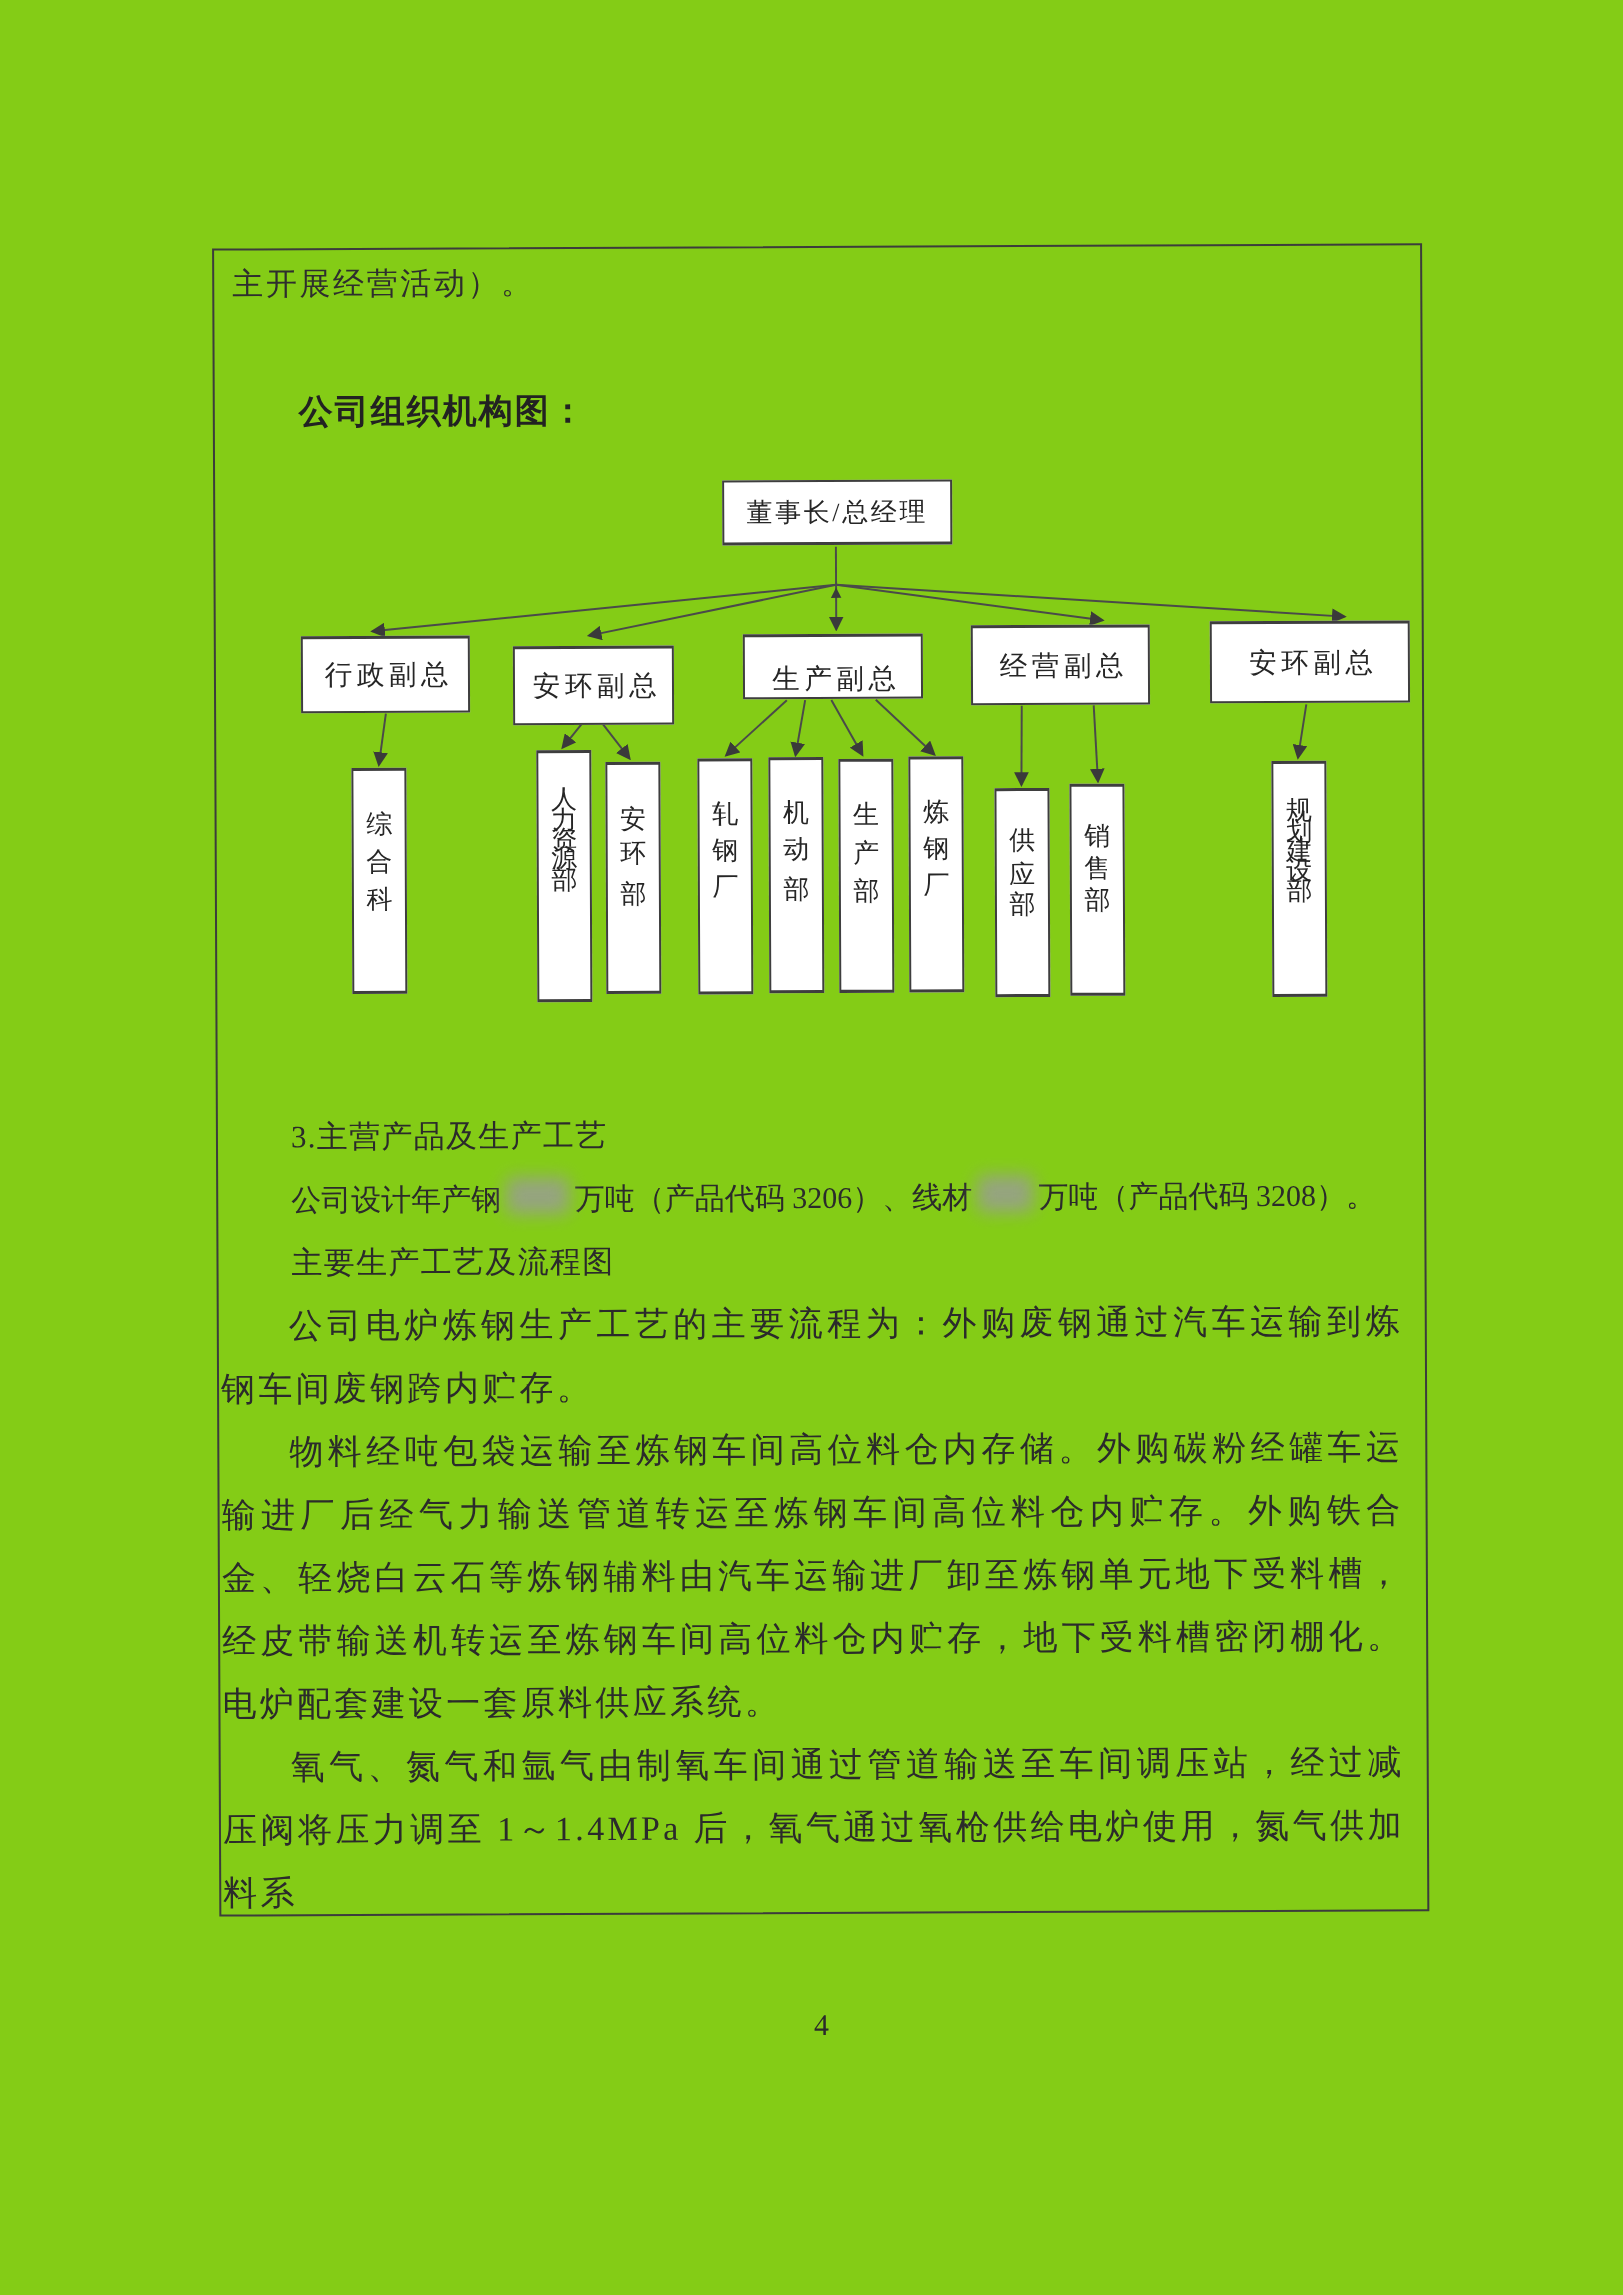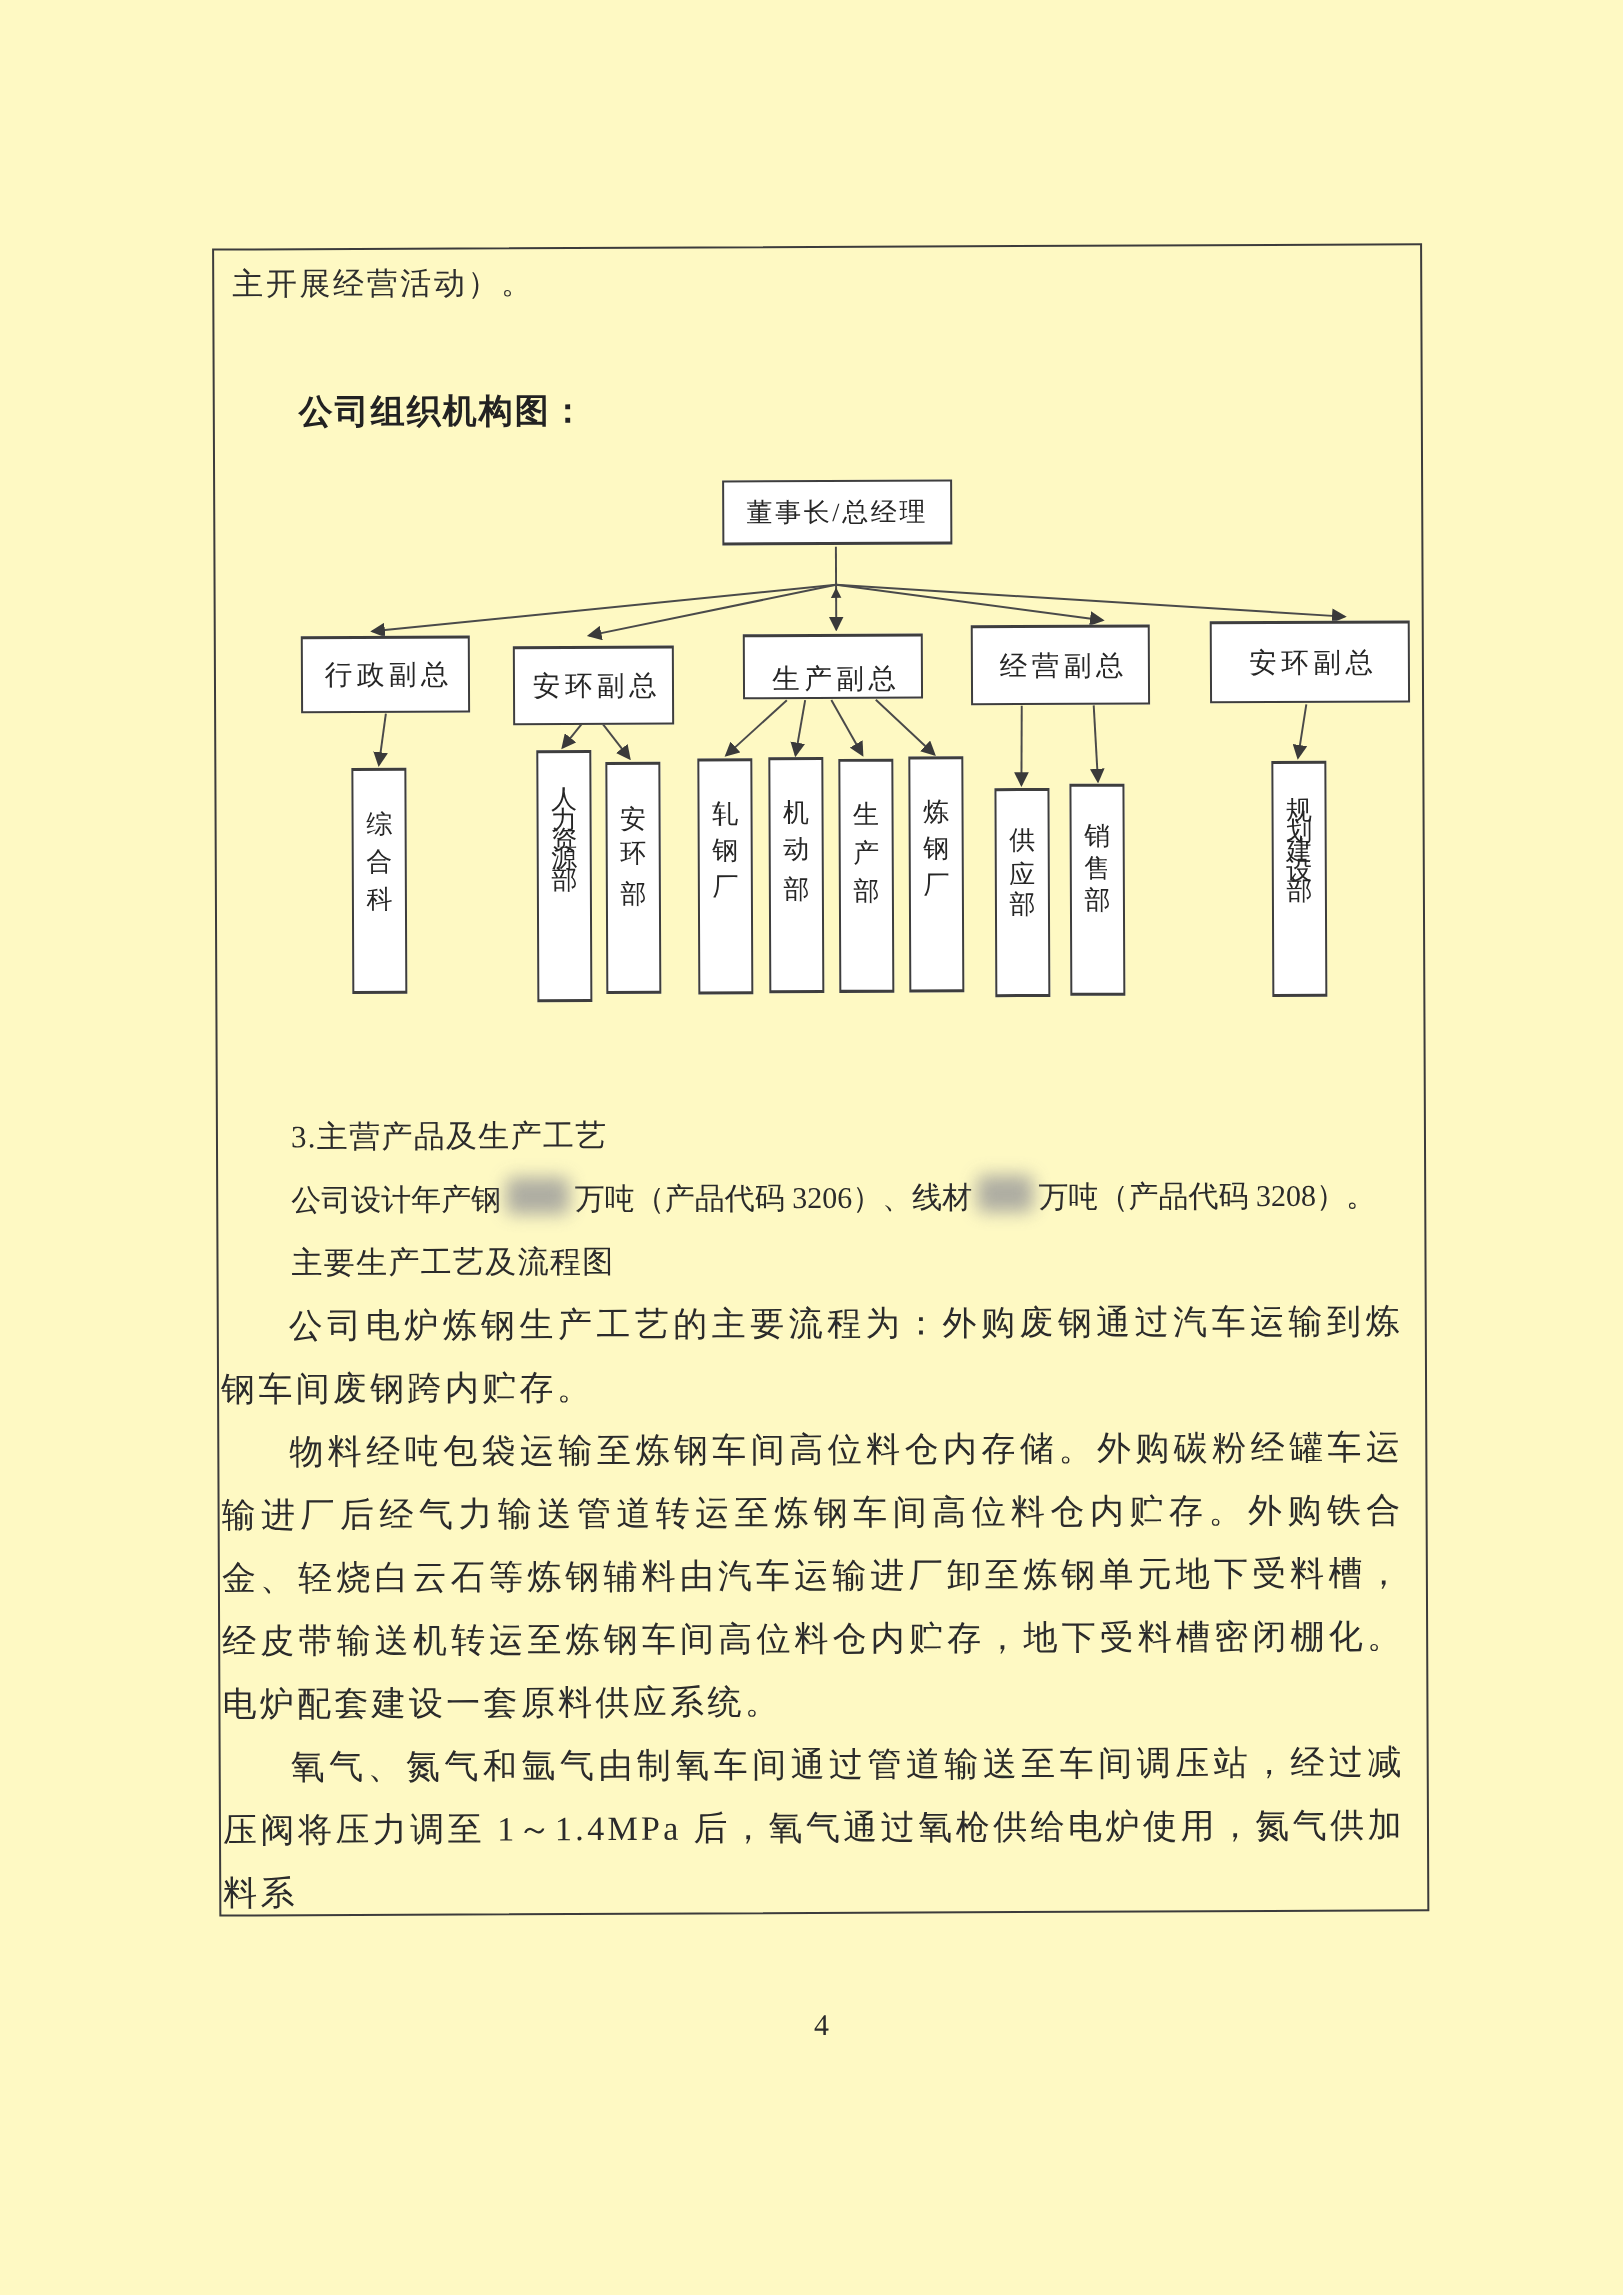--- a/index.html
+++ b/index.html
@@ -1,19 +1,19 @@
 <!DOCTYPE html>
 <html style="font-size:10.5px"><head>
 <meta charset="utf-8">
 <style>
   html,body{margin:0;padding:0;background:#ffffff;}
   .page{
     position:relative;
     width:1623px;height:2295px;
-    background:#fef9c3;
+    background:#84cc16;
     overflow:hidden;
     font-family:"Liberation Serif","DejaVu Serif",serif;
     color:#2b2b2b;
   }
   .scan{
     position:absolute;left:0;top:0;width:1623px;height:2295px;
     transform:rotate(-0.25deg);
     transform-origin:812px 1145px;
   }
   .content-border{

